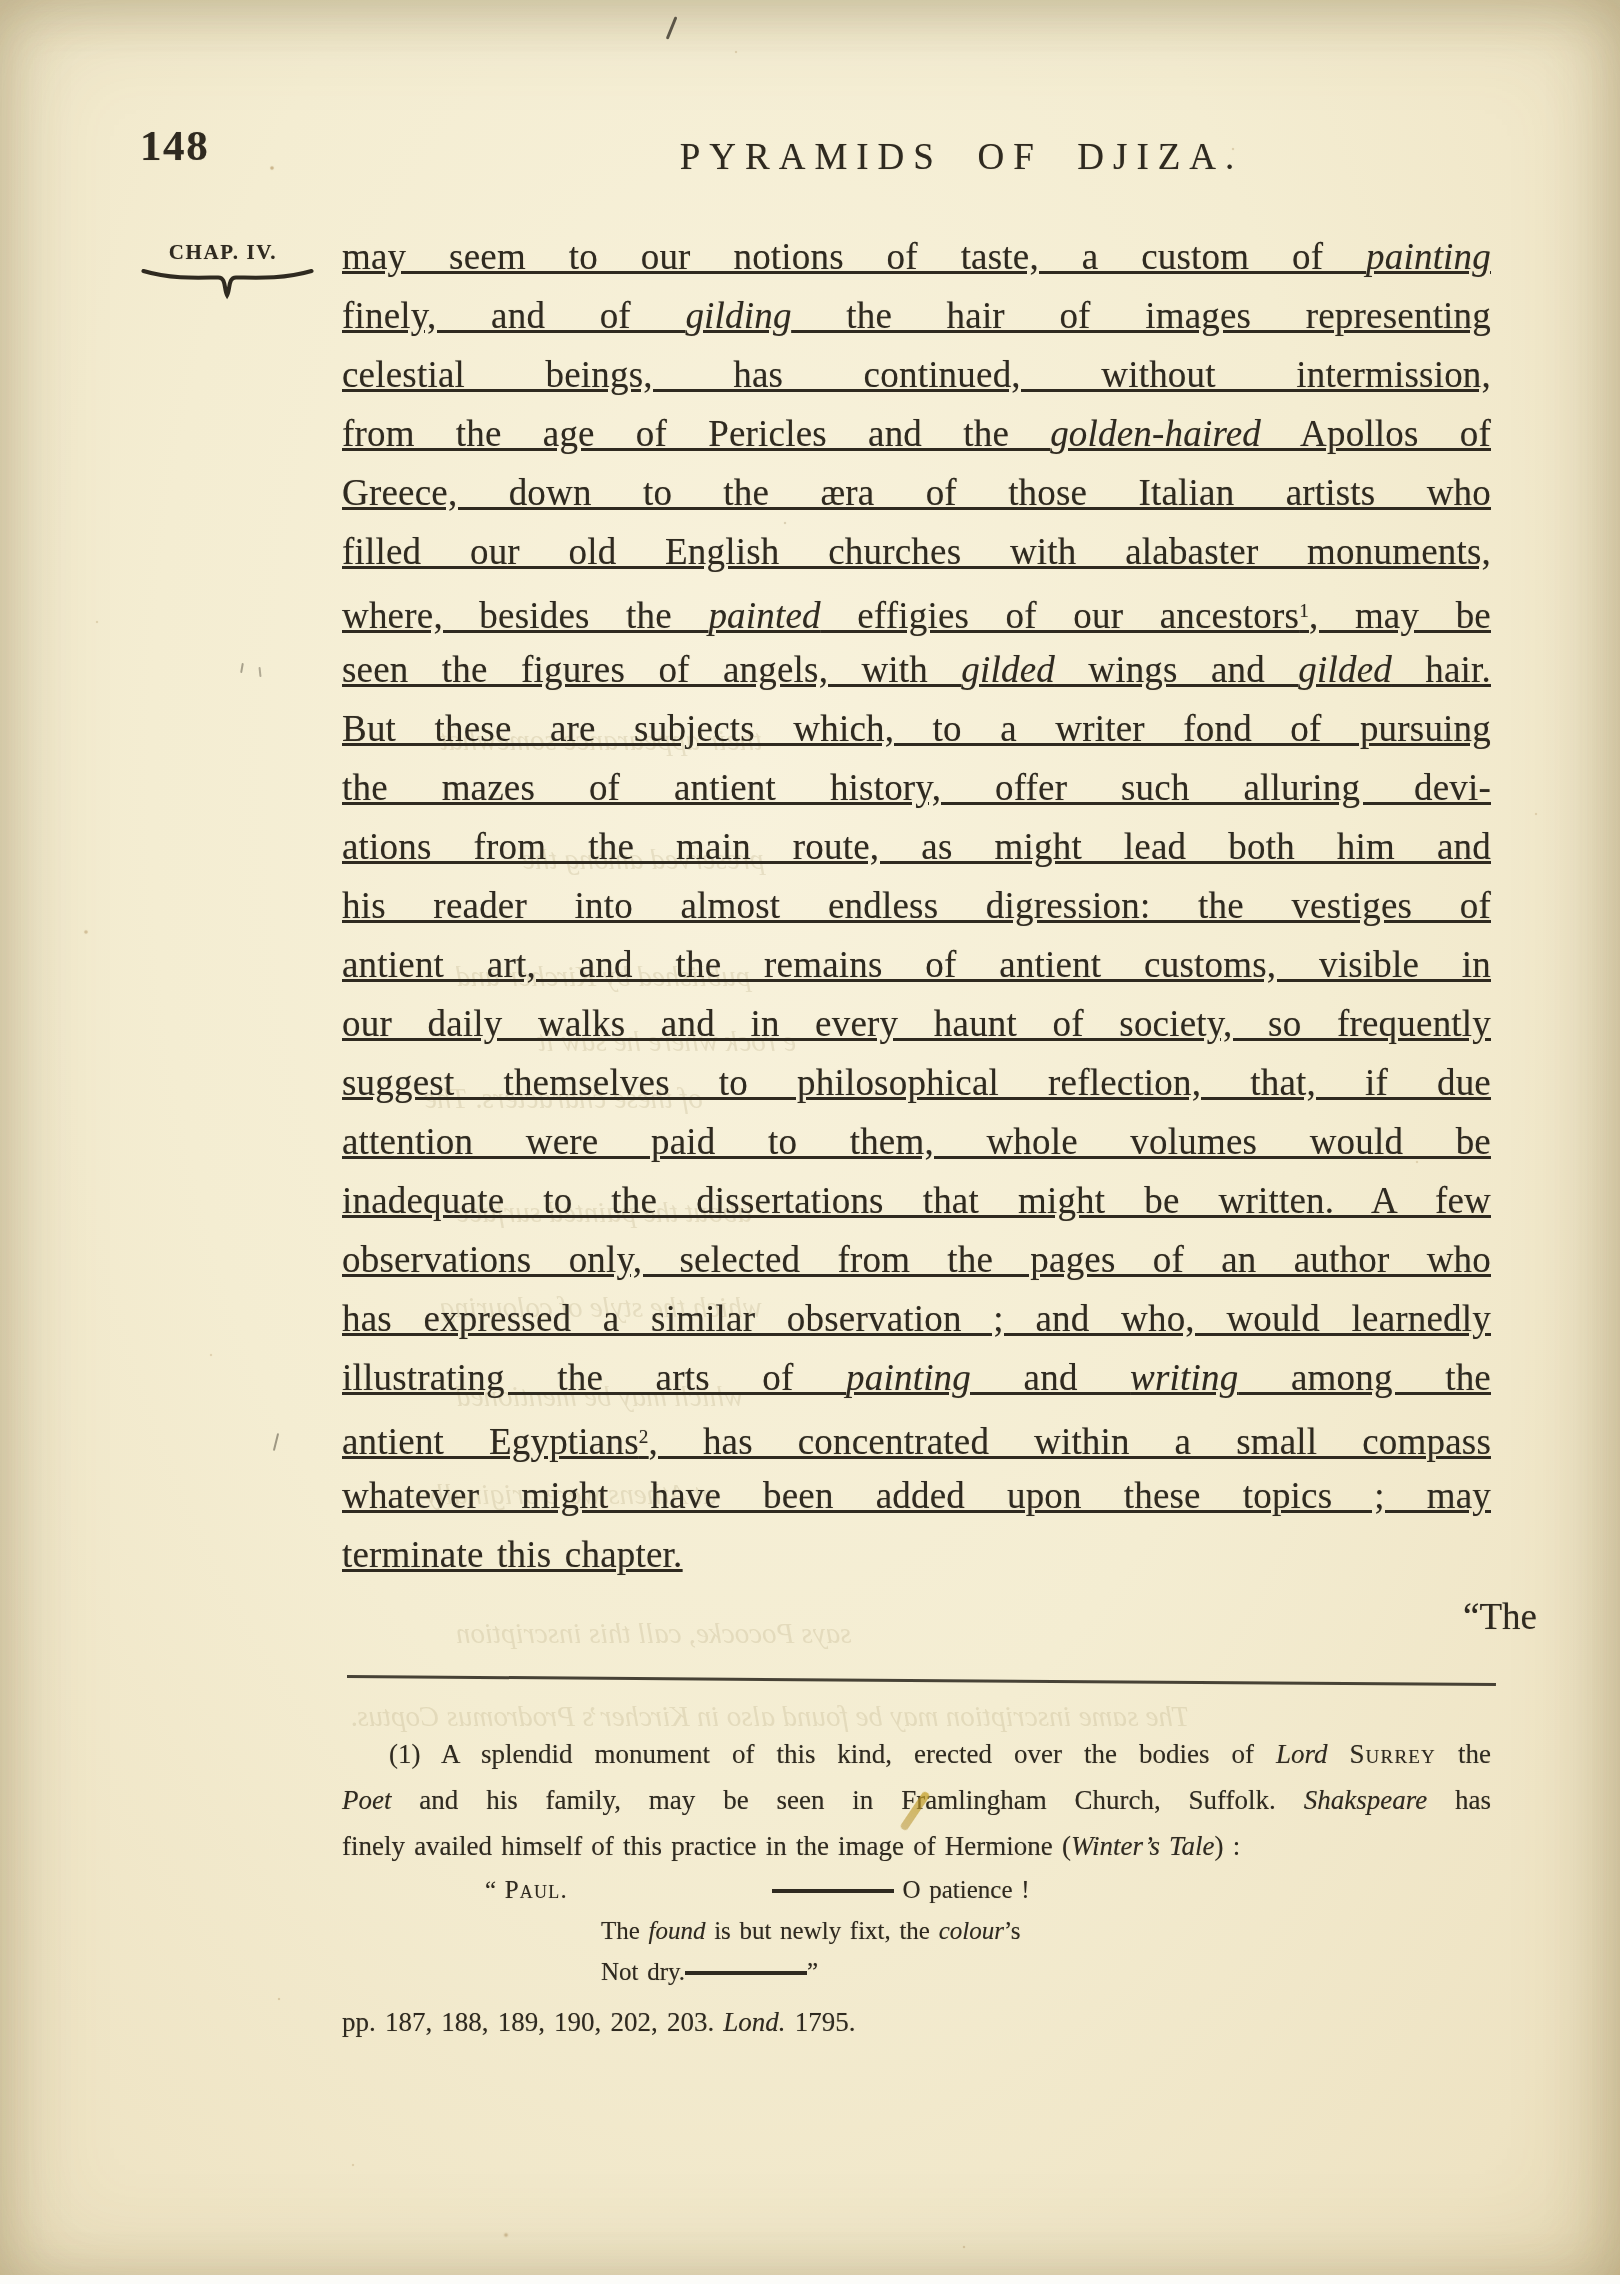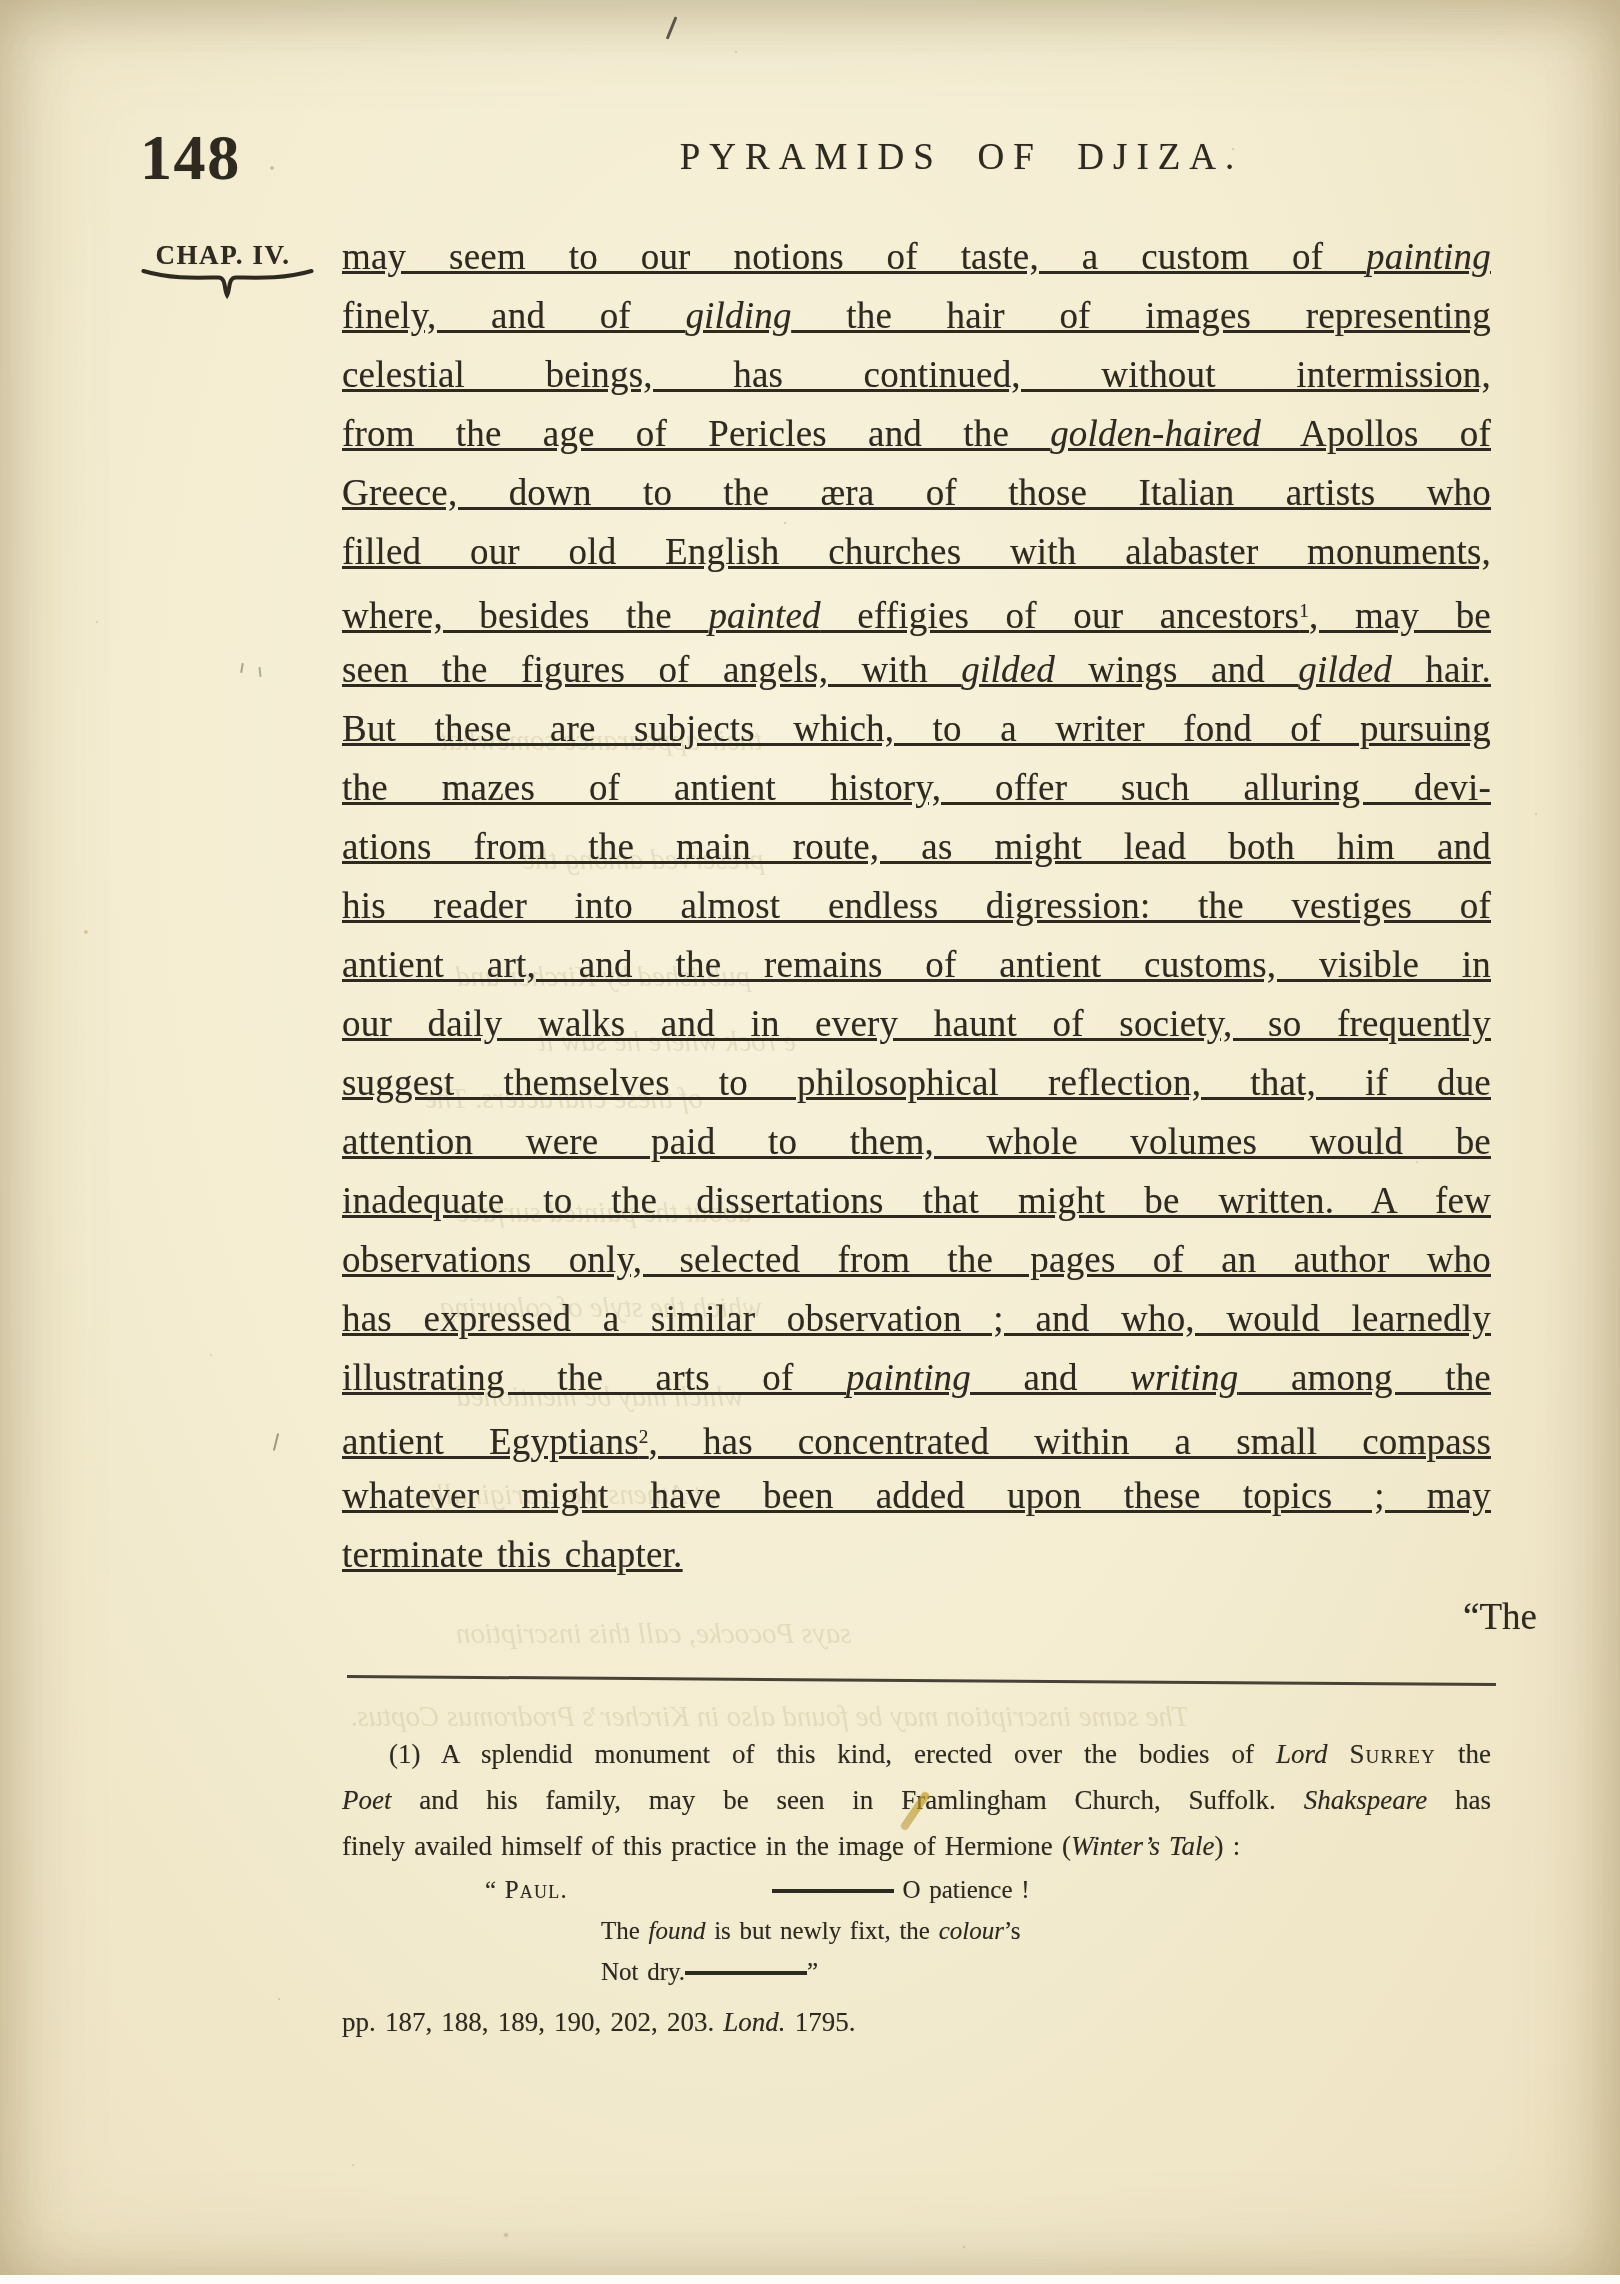--- a/index.html
+++ b/index.html
@@ -9,26 +9,26 @@
     position:relative; width:1621px; height:2284px; overflow:hidden;
     background:
       radial-gradient(ellipse at 46% 34%, #f8f2dc 0%, #f4edd2 48%, #eee3c3 88%, #e9dcb8 100%);
     box-shadow: inset 0 0 114px rgba(120,100,50,.20), inset -23px 0 57px rgba(110,90,40,.14),
                 inset 21px 0 57px rgba(110,90,40,.10), inset 0 16.3px 49px rgba(120,100,50,.10);
     font-family:"Liberation Serif","DejaVu Serif",serif;
     color:var(--ink);
   }
   .inktxt{ text-shadow:0 0 0.8px rgba(47,42,32,.38); }
 
-  #page-number{ position:absolute; left:140px; top:121px; font-size:64px; font-weight:bold;
+  #page-number{ position:absolute; left:140px; top:121px; font-size:43px; font-weight:bold;
     letter-spacing:1.6px; }
   #running-head{ position:absolute; left:652px; top:135px; width:619px; text-align:center;
     font-size:37px; font-weight:normal; letter-spacing:9px; word-spacing:16.3px; }
   #chapter-note{ position:absolute; left:145px; top:240px; width:156px; text-align:center;
-    font-size:27px; font-weight:bold; letter-spacing:1.6px; }
+    font-size:21px; font-weight:bold; letter-spacing:1.6px; }
   #chapter-brace{ position:absolute; left:140px; top:267px; }
 
   #body-text{ position:absolute; left:342px; top:227px; width:1149px; font-size:37px;
     word-spacing:4.1px; letter-spacing:0.2px;text-decoration:underline; }
   #body-text .tl{ height:59px; line-height:59px; white-space:normal; }
   .just{ text-align:justify; text-align-last:justify; }
   .it{ font-style:italic; }
   .sc{ font-variant:small-caps; letter-spacing:1.2px; }
   .sup{ font-size:.52em; vertical-align:.55em; }
   .dash{ display:inline-block; height:3.3px; background:var(--ink); vertical-align:.22em; }

